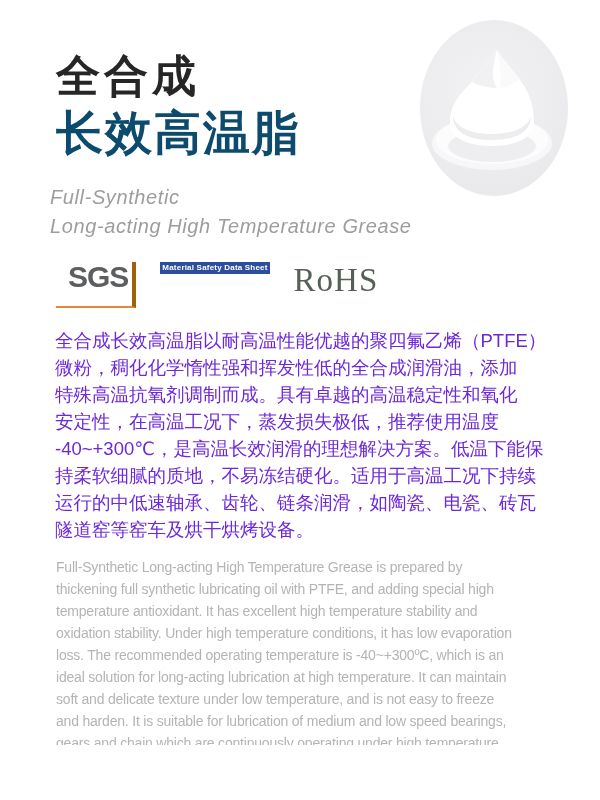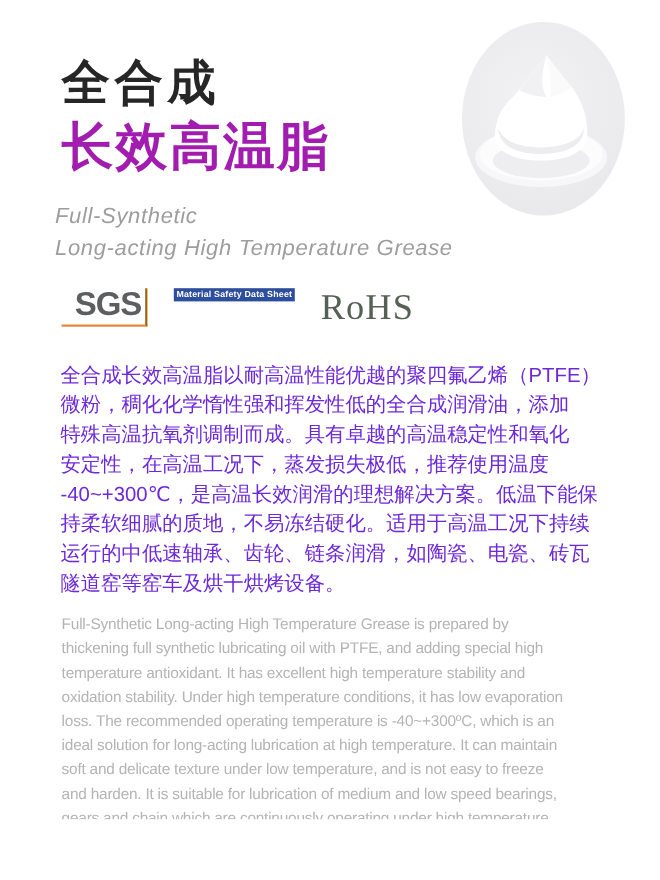--- a/index.html
+++ b/index.html
@@ -19,33 +19,33 @@
   .photo-circle svg{position:absolute;left:0;top:0;}
   
   .title-cn-1{
     position:absolute;left:56px;top:54px;
     font-size:44px;line-height:1;font-weight:600;
     color:#262626;letter-spacing:4px;
   }
   .title-cn-2{
     position:absolute;left:56px;top:109px;
     font-size:47px;line-height:1;font-weight:800;
-    color:#a21caf;letter-spacing:2px;
+    color:#0c4a6e;letter-spacing:2px;
   }
   .subtitle-en{
     position:absolute;left:50px;top:183px;
     font-size:20px;line-height:29px;font-style:italic;font-weight:500;
     color:#9d9d9d;letter-spacing:0.6px;white-space:pre-line;
   }
   
   .logos{position:absolute;left:56px;top:262px;display:flex;align-items:flex-start;gap:24px;}
   .sgs-box{
     position:relative;display:inline-block;
-    padding:0 4px 3px 12px;
-    border-bottom:2px solid #e2873b;border-right:2px solid #a16207;
+    padding:0 4px 14px 12px;
+    border-bottom:2px solid #e2873b;border-right:4px solid #a16207;
   }
   .sgs-text{font-size:30px;line-height:1;font-weight:700;color:#5d5e60;letter-spacing:-1px;}
   .msds-box{display:inline-flex;flex-direction:column;align-items:stretch;margin-top:-2px;}
   .msds-text{font-size:31px;line-height:1;font-weight:800;color:#2d4e9c;letter-spacing:1px;text-align:center;}
   .msds-bar{
     margin-top:2px;background:#2d4e9c;color:#ffffff;
     font-size:8px;line-height:12px;font-weight:700;text-align:left;
     padding:0 2px;letter-spacing:0.2px;white-space:nowrap;
   }
   .rohs-text{

